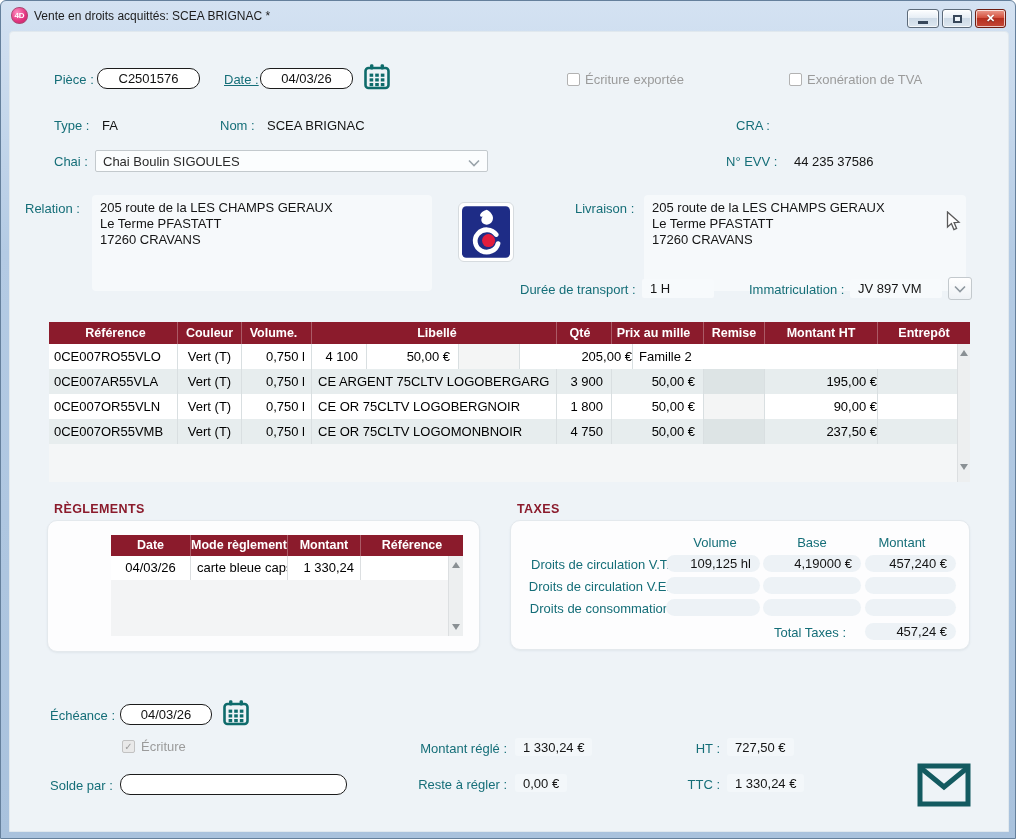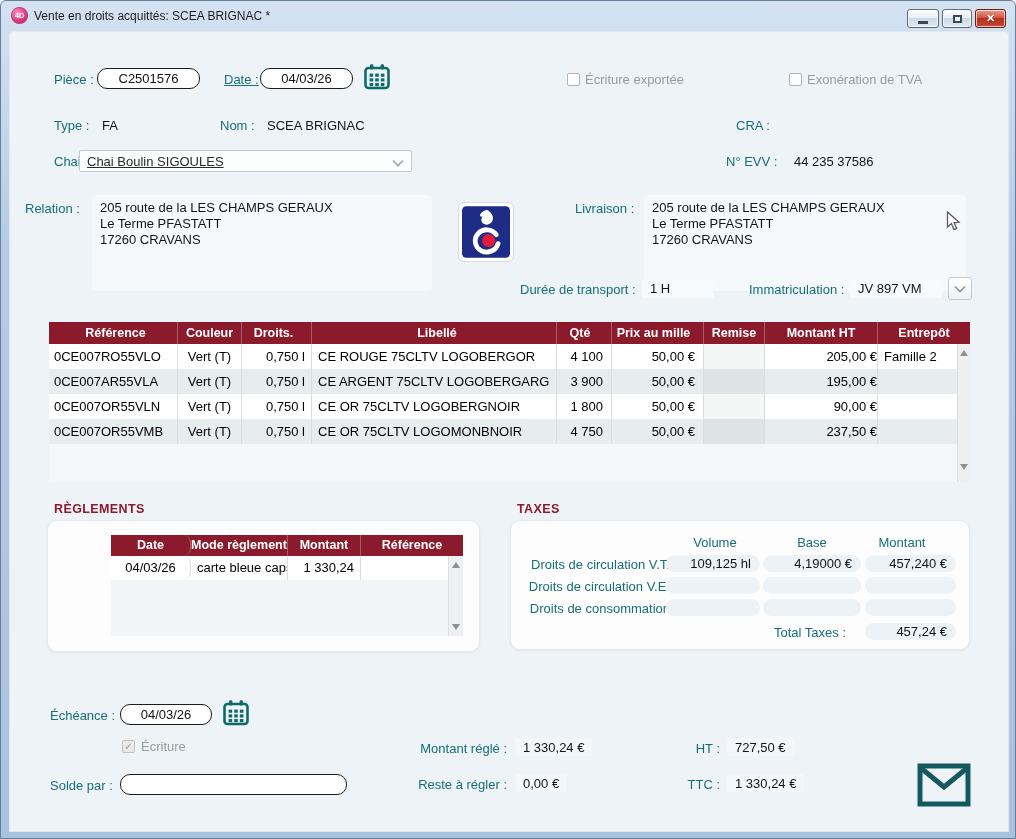--- a/index.html
+++ b/index.html
@@ -87,21 +87,21 @@
   .sec-title { position:absolute; color:#8b1b2c; font-weight:bold; font-size:12.5px; letter-spacing:.4px; }
   .card { position:absolute; background:#fdfdfe; border:1px solid #e4e9ed; border-radius:10px; box-shadow:0 1px 2px rgba(120,140,160,.12); }
   
   .rtable { position:absolute; left:63px; top:14px; width:352px; font-size:13px; }
   .rtable .hdr { display:flex; height:21px; line-height:21px; background:#8b1b2c; color:#fff; font-weight:bold; font-size:12.5px; }
   .rtable .hdr > div { text-align:center; border-right:1px solid rgba(255,255,255,.28); }
   .rtable .hdr > div:last-child { border-right:none; }
   .rbody { position:relative; width:352px; height:80px; background:#f3f4f5; }
   .rrow { display:flex; height:24px; line-height:24px; background:#fff; width:337px; }
   .rrow > div { border-right:1px solid #dcdfe1; overflow:hidden; white-space:nowrap; }
-  .r1{width:80px; text-align:center;border-radius:8px;} .r2{width:97px; padding-left:6px;}
+  .r1{width:80px; text-align:center;} .r2{width:97px; padding-left:6px;}
   .r3{width:73px; text-align:right; padding-right:6px;} .r4{width:87px; border-right:none !important;}
   .rh4{width:102px;}
   .rscroll { position:absolute; right:0; top:0; width:15px; height:80px; background:#edeff0; border-left:1px solid #dcdfe1; }
   
   .tax-colhdr { position:absolute; width:100px; text-align:center; color:#156e78; font-size:13px; }
   .tax-lbl { position:absolute; left:8px; width:151px; text-align:right; color:#156e78; font-size:13px; white-space:nowrap; }
   .tax-pill { position:absolute; height:17px; background:#edf2f6; border-radius:9px; font-size:13px; color:#141414;
     display:flex; align-items:center; justify-content:flex-end; padding-right:9px; }
   
   .fval { position:absolute; height:18px; background:#f3f7fa; border-radius:3px; font-size:13px; color:#141414;
@@ -157,21 +157,21 @@
     <div class="cbox" style="left:779px; top:41px;"></div>
     <div class="graylbl" style="left:797px; top:40px;">Exonération de TVA</div>
 
     <div class="lbl" style="left:44px; top:86px;">Type :</div>
     <div class="val" style="left:92px; top:86px;">FA</div>
     <div class="lbl" style="left:210px; top:86px;">Nom :</div>
     <div class="val" style="left:257px; top:86px;">SCEA BRIGNAC</div>
     <div class="lbl" style="left:726px; top:86px;">CRA :</div>
 
     <div class="lbl" style="left:44px; top:122px;">Chai :</div>
-    <div class="select" style="left:69px; top:118px; width:333px;text-decoration:underline;">
+    <div class="select" style="left:85px; top:118px; width:393px;">
       <span>Chai Boulin SIGOULES</span>
       <svg class="chev" width="12" height="8" viewBox="0 0 12 8">
         <polyline points="1,1.5 6,6.5 11,1.5" fill="none" stroke="#9aa4ab" stroke-width="1.6"></polyline>
       </svg>
     </div>
     <div class="lbl" style="left:716px; top:122px;">N° EVV :</div>
     <div class="val" style="left:784px; top:122px;">44 235 37586</div>
 
     <div class="addr-bg" style="left:82px; top:163px; width:340px; height:96px;"></div>
     <div class="lbl" style="left:15px; top:169px;">Relation :</div>
@@ -211,34 +211,33 @@
     <div class="ddbtn" style="left:938px; top:245px;">
       <svg width="12" height="8" viewBox="0 0 12 8">
         <polyline points="1,1.5 6,6.5 11,1.5" fill="none" stroke="#8e989f" stroke-width="1.6"></polyline>
       </svg>
     </div>
 
     <div class="dtable">
       <div class="hdr">
         <div class="c1">Référence</div>
         <div class="c2">Couleur</div>
-        <div class="c3">Droits.</div>
+        <div class="c3">Volume.</div>
         <div class="c4">Libellé</div>
         <div class="c5">Qté</div>
         <div class="c6">Prix au mille</div>
         <div class="c7" style="text-align:center; background:none;">Remise</div>
         <div class="c8" style="text-align:center; padding-right:0;">Montant HT</div>
         <div class="hc9">Entrepôt</div>
       </div>
       <div class="tbody">
         <div class="trow">
           <div class="c1">0CE007RO55VLO</div>
           <div class="c2">Vert (T)</div>
           <div class="c3">0,750 l</div>
-          <div class="c4">CE ROUGE 75CLTV LOGOBERGOR</div>
           <div class="c5">4 100</div>
           <div class="c6">50,00 €</div>
           <div class="c7"></div>
           <div class="c8">205,00 €</div>
           <div class="c9">Famille 2</div>
         </div>
         <div class="trow alt">
           <div class="c1">0CE007AR55VLA</div>
           <div class="c2">Vert (T)</div>
           <div class="c3">0,750 l</div>

